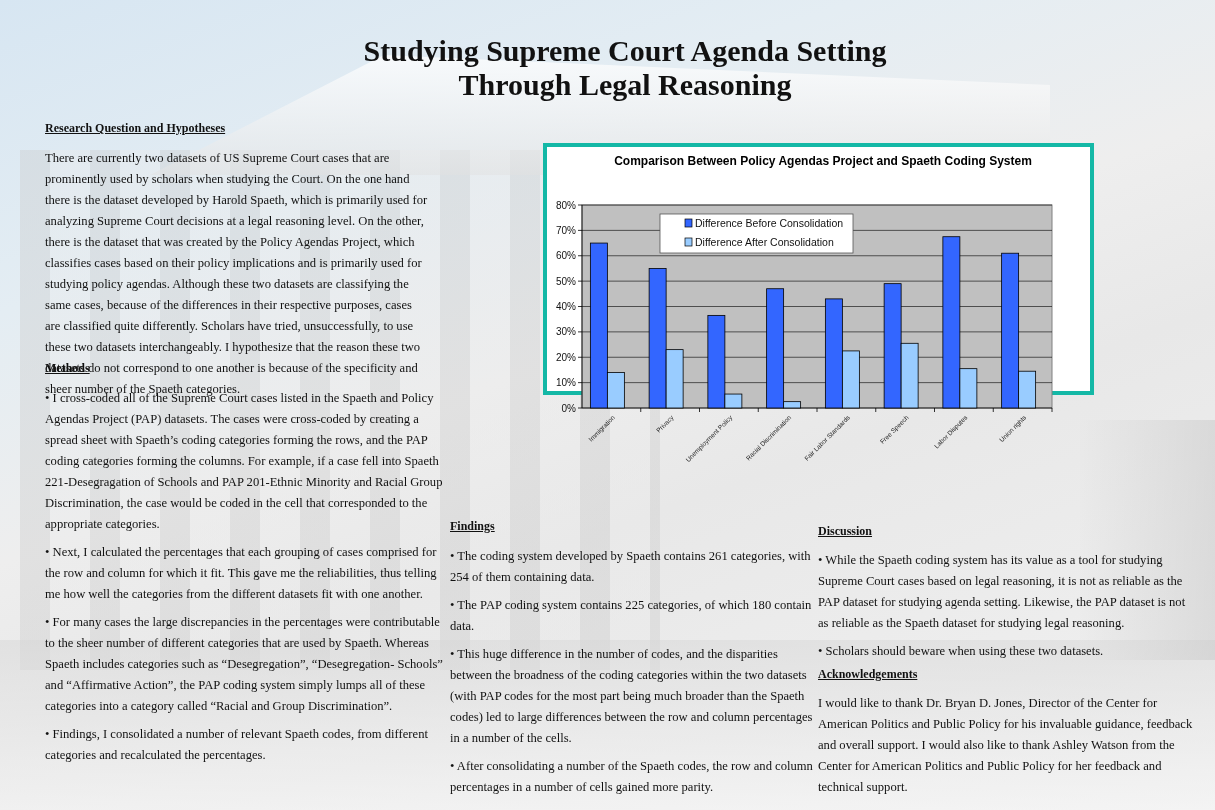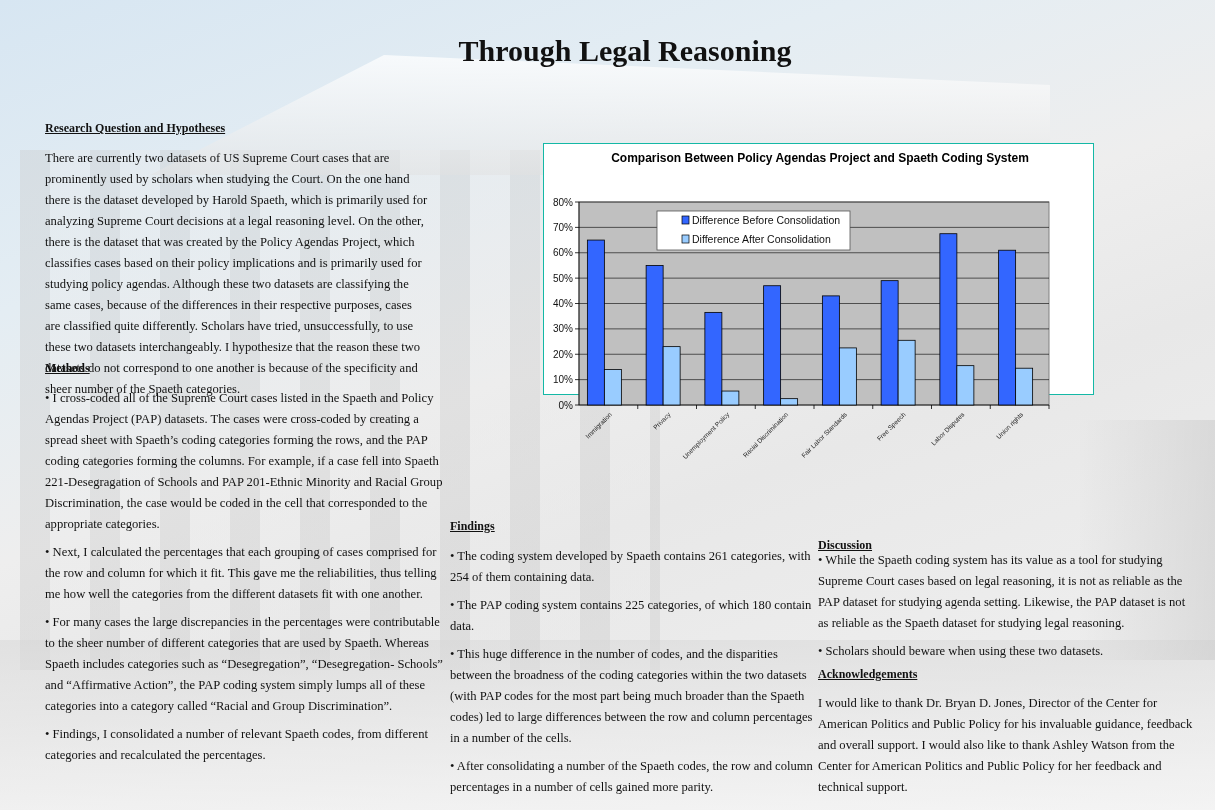--- a/index.html
+++ b/index.html
@@ -38,46 +38,47 @@
     text-align: left; color: #111;
   }
   .text { position: absolute; font-size: 12.6px; line-height: 21px; color: #111; }
   .text p { margin: 0 0 7px 0; }
   #rq-heading { left: 45px; top: 121px; width: 380px; }
   #rq-body { left: 45px; top: 148px; width: 385px; }
   #methods-heading { left: 45px; top: 361px; width: 400px; }
   #methods-body { left: 45px; top: 388px; width: 400px; }
   #findings-heading { left: 450px; top: 519px; width: 380px; }
   #findings-body { left: 450px; top: 546px; width: 372px; }
-  #discussion-heading { left: 818px; top: 538px; width: 390px; }
+  #discussion-heading { left: 818px; top: 524px; width: 390px; }
   #discussion-body { left: 818px; top: 550px; width: 380px; }
   #ack-heading { left: 818px; top: 667px; width: 360px; }
   #ack-body { left: 818px; top: 693px; width: 380px; }
 
   .chart-box {
     position: absolute; left: 543px; top: 143px; width: 551px; height: 252px;
-    background: #ffffff; border: 1px solid #14b8a6; box-sizing: border-box;
+    background: #ffffff; border: 4px solid #14b8a6; box-sizing: border-box;
   }
   .chart-box svg { position: absolute; left: 0; top: 0; }
   .chart-title {
     font-family: "Liberation Sans", "DejaVu Sans", sans-serif; font-weight: bold; font-size: 12px;
   }
   .tick-label { font-family: "Liberation Sans", "DejaVu Sans", sans-serif; font-size: 10px; fill: #111; }
   .cat-label { font-family: "Liberation Sans", "DejaVu Sans", sans-serif; font-size: 6.5px; fill: #222; }
   .legend-text { font-family: "Liberation Sans", "DejaVu Sans", sans-serif; font-size: 10.5px; fill: #111; }
 </style>
 </head>
 <body>
 
 <div class="bg-shape bg-building"></div>
 <div class="bg-shape bg-pediment"></div>
 <div class="bg-shape bg-steps"></div>
 <div class="bg-shape bg-right"></div>
 
 <div class="title">
+  <div>Studying Supreme Court Agenda Setting</div>
   <div>Through Legal Reasoning</div>
 </div>
 
 <div class="heading" id="rq-heading">Research Question and Hypotheses</div>
 <div class="text" id="rq-body">
   <p>There are currently two datasets of US Supreme Court cases that are prominently used by scholars when studying the Court. On the one hand there is the dataset developed by Harold Spaeth, which is primarily used for analyzing Supreme Court decisions at a legal reasoning level. On the other, there is the dataset that was created by the Policy Agendas Project, which classifies cases based on their policy implications and is primarily used for studying policy agendas. Although these two datasets are classifying the same cases, because of the differences in their respective purposes, cases are classified quite differently. Scholars have tried, unsuccessfully, to use these two datasets interchangeably. I hypothesize that the reason these two datasets do not correspond to one another is because of the specificity and sheer number of the Spaeth categories.</p>
 </div>
 
 <div class="heading" id="methods-heading">Methods</div>
 <div class="text" id="methods-body">

